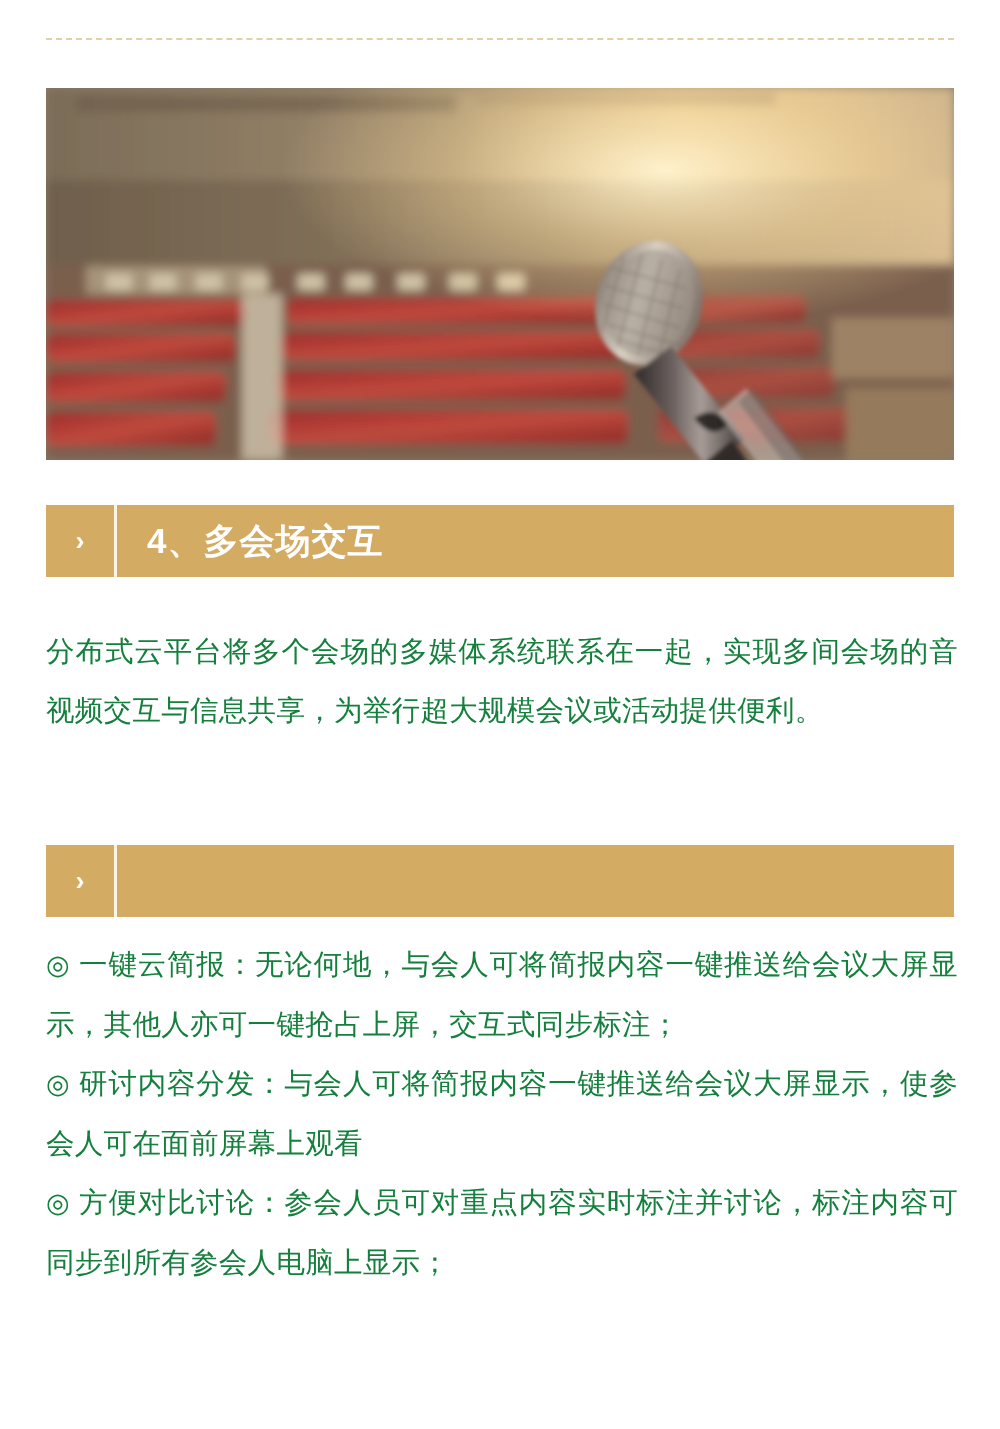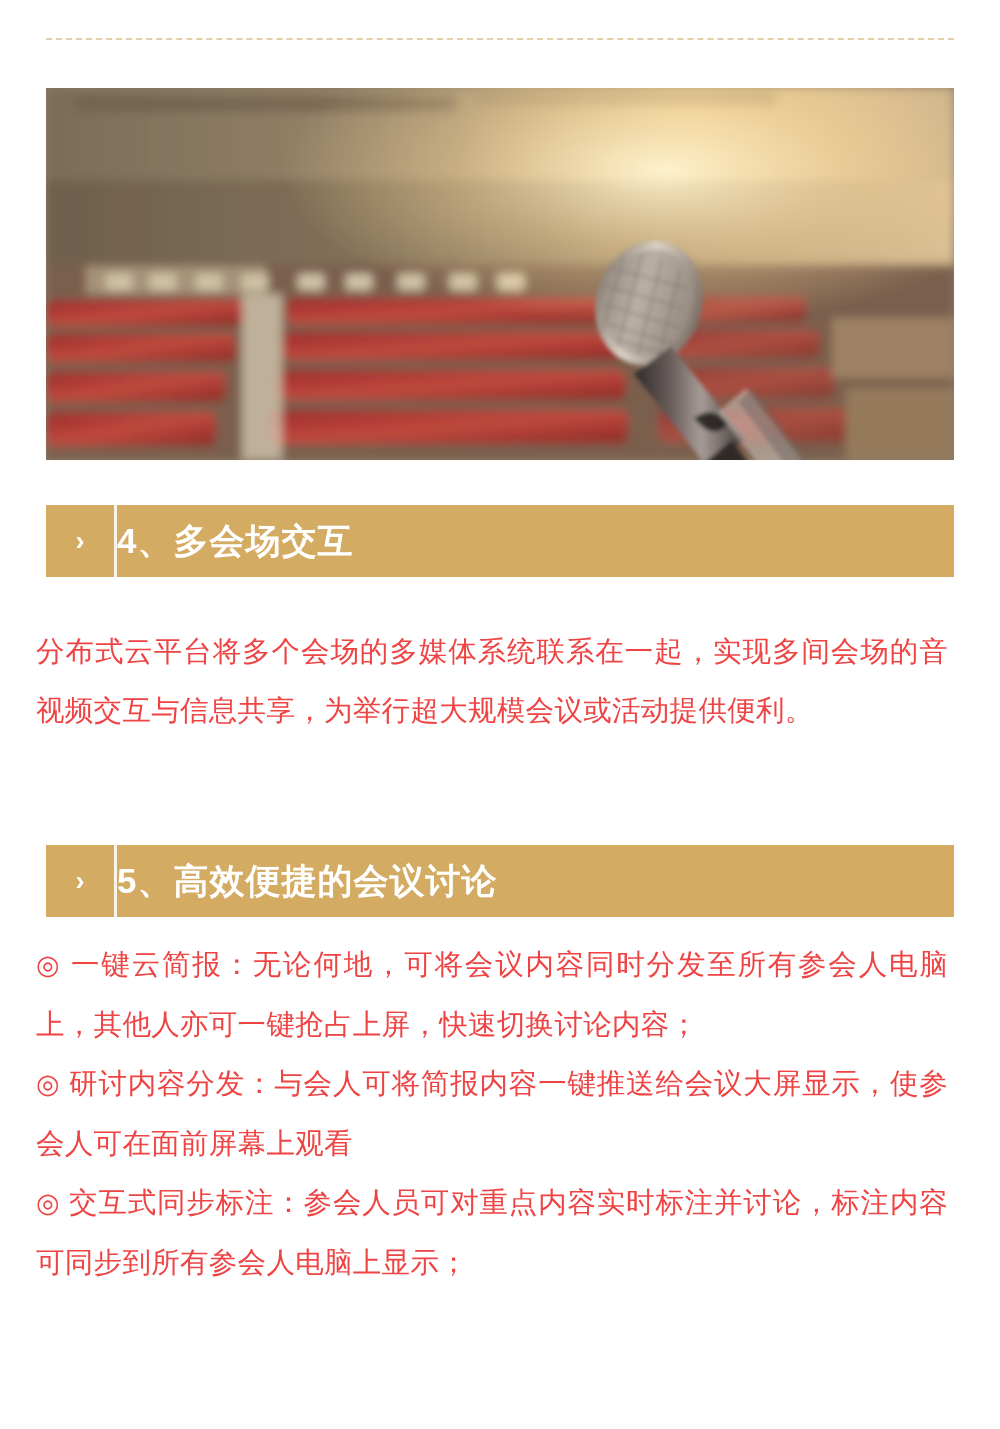--- a/index.html
+++ b/index.html
@@ -65,34 +65,35 @@
     font-weight: bold;
     line-height: 1;
   }
   .bar-sep {
     width: 3px;
     height: 72px;
     background: #ffffff;
     opacity: 0.85;
   }
   .bar-title {
+    padding-left: 30px;
     color: #ffffff;
     font-size: 35px;
     font-weight: bold;
     letter-spacing: 1px;
     line-height: 72px;
     white-space: nowrap;
   }
   .body-block {
     position: absolute;
-    left: 36px;
+    left: 46px;
     width: 912px;
     font-size: 28.5px;
     line-height: 59px;
-    color: #ef4444;
+    color: #15803d;
     letter-spacing: 0.3px;
   }
   .body-block.para-1 { top: 622px; }
   .body-block.list-1 { top: 935px; }
   .body-block p {
     margin: 0;
     text-align: justify;
   }
   .list-line {
     margin: 0;
@@ -221,31 +222,30 @@
     <span class="bar-title">4、多会场交互</span>
   </div>
 
   <div class="body-block para-1">
     <p>分布式云平台将多个会场的多媒体系统联系在一起，实现多间会场的音视频交互与信息共享，为举行超大规模会议或活动提供便利。</p>
   </div>
 
   <div class="section-bar bar-2">
     <span class="bar-chevron">›</span>
     <span class="bar-sep"></span>
-    <span class="bar-title">5、高效便捷的会议讨论</span>
   </div>
 
   <div class="body-block list-1">
     <p class="list-line">
       <span class="marker">◎</span>
-      <span>一键云简报：无论何地，可将会议内容同时分发至所有参会人电脑上，其他人亦可一键抢占上屏，快速切换讨论内容；</span>
+      <span>一键云简报：无论何地，与会人可将简报内容一键推送给会议大屏显示，其他人亦可一键抢占上屏，交互式同步标注；</span>
     </p>
     <p class="list-line">
       <span class="marker">◎</span>
       <span>研讨内容分发：与会人可将简报内容一键推送给会议大屏显示，使参会人可在面前屏幕上观看</span>
     </p>
     <p class="list-line">
       <span class="marker">◎</span>
-      <span>交互式同步标注：参会人员可对重点内容实时标注并讨论，标注内容可同步到所有参会人电脑上显示；</span>
+      <span>方便对比讨论：参会人员可对重点内容实时标注并讨论，标注内容可同步到所有参会人电脑上显示；</span>
     </p>
   </div>
 
 </div>
 
 </body></html>

